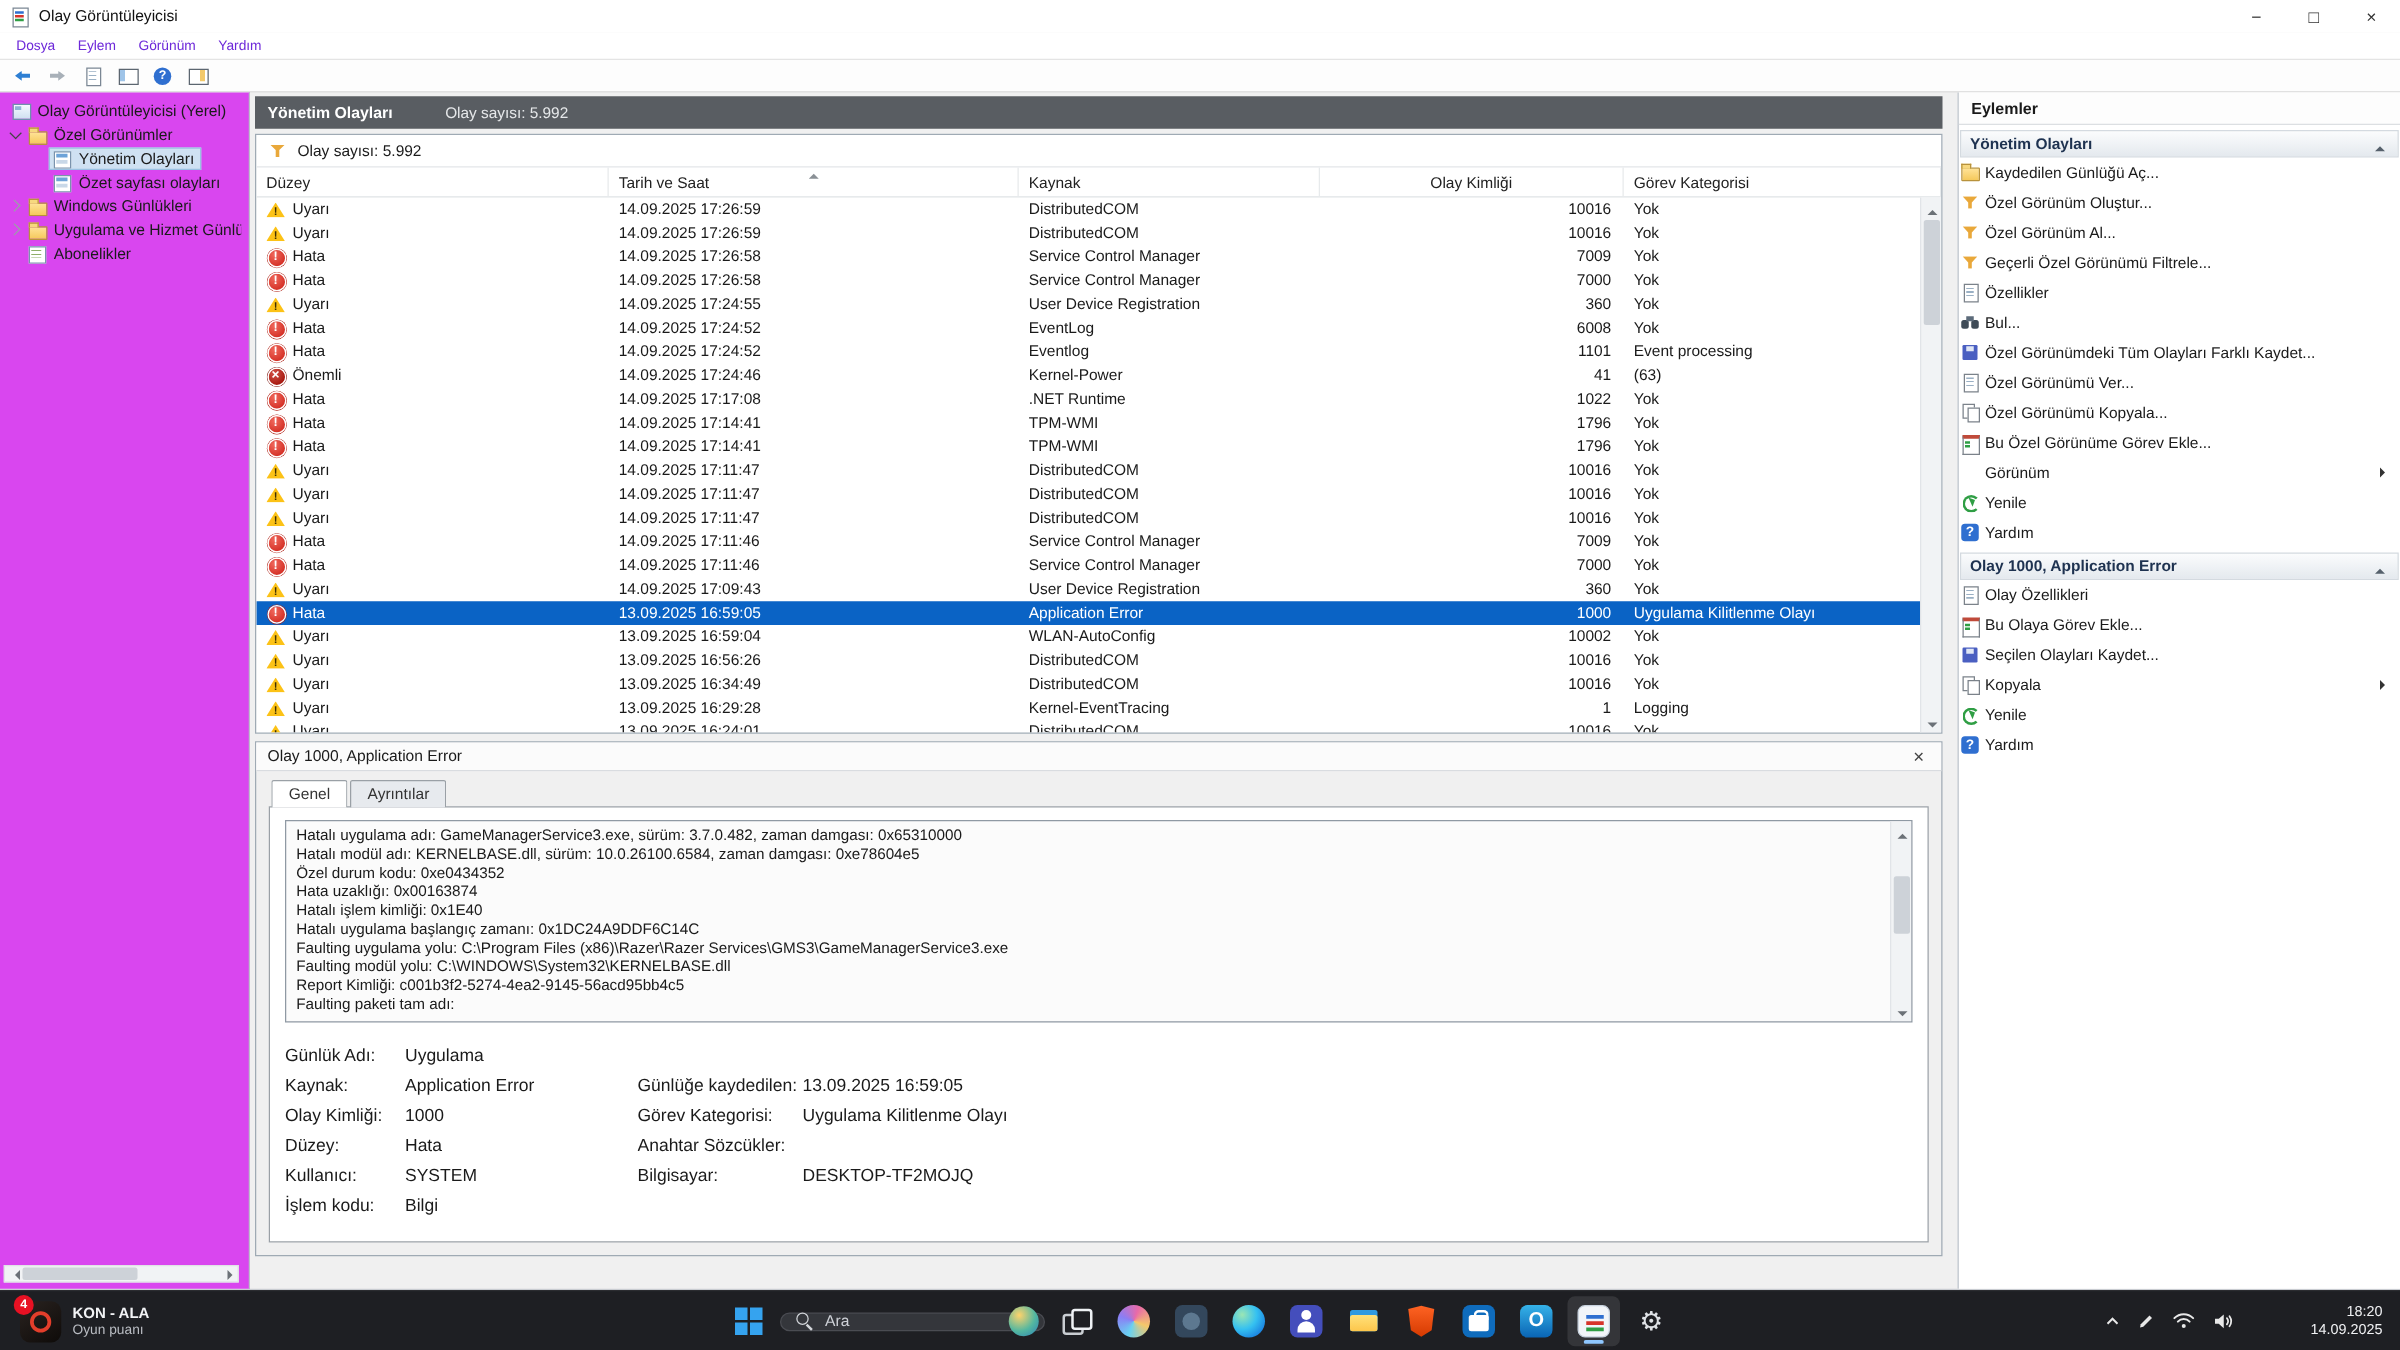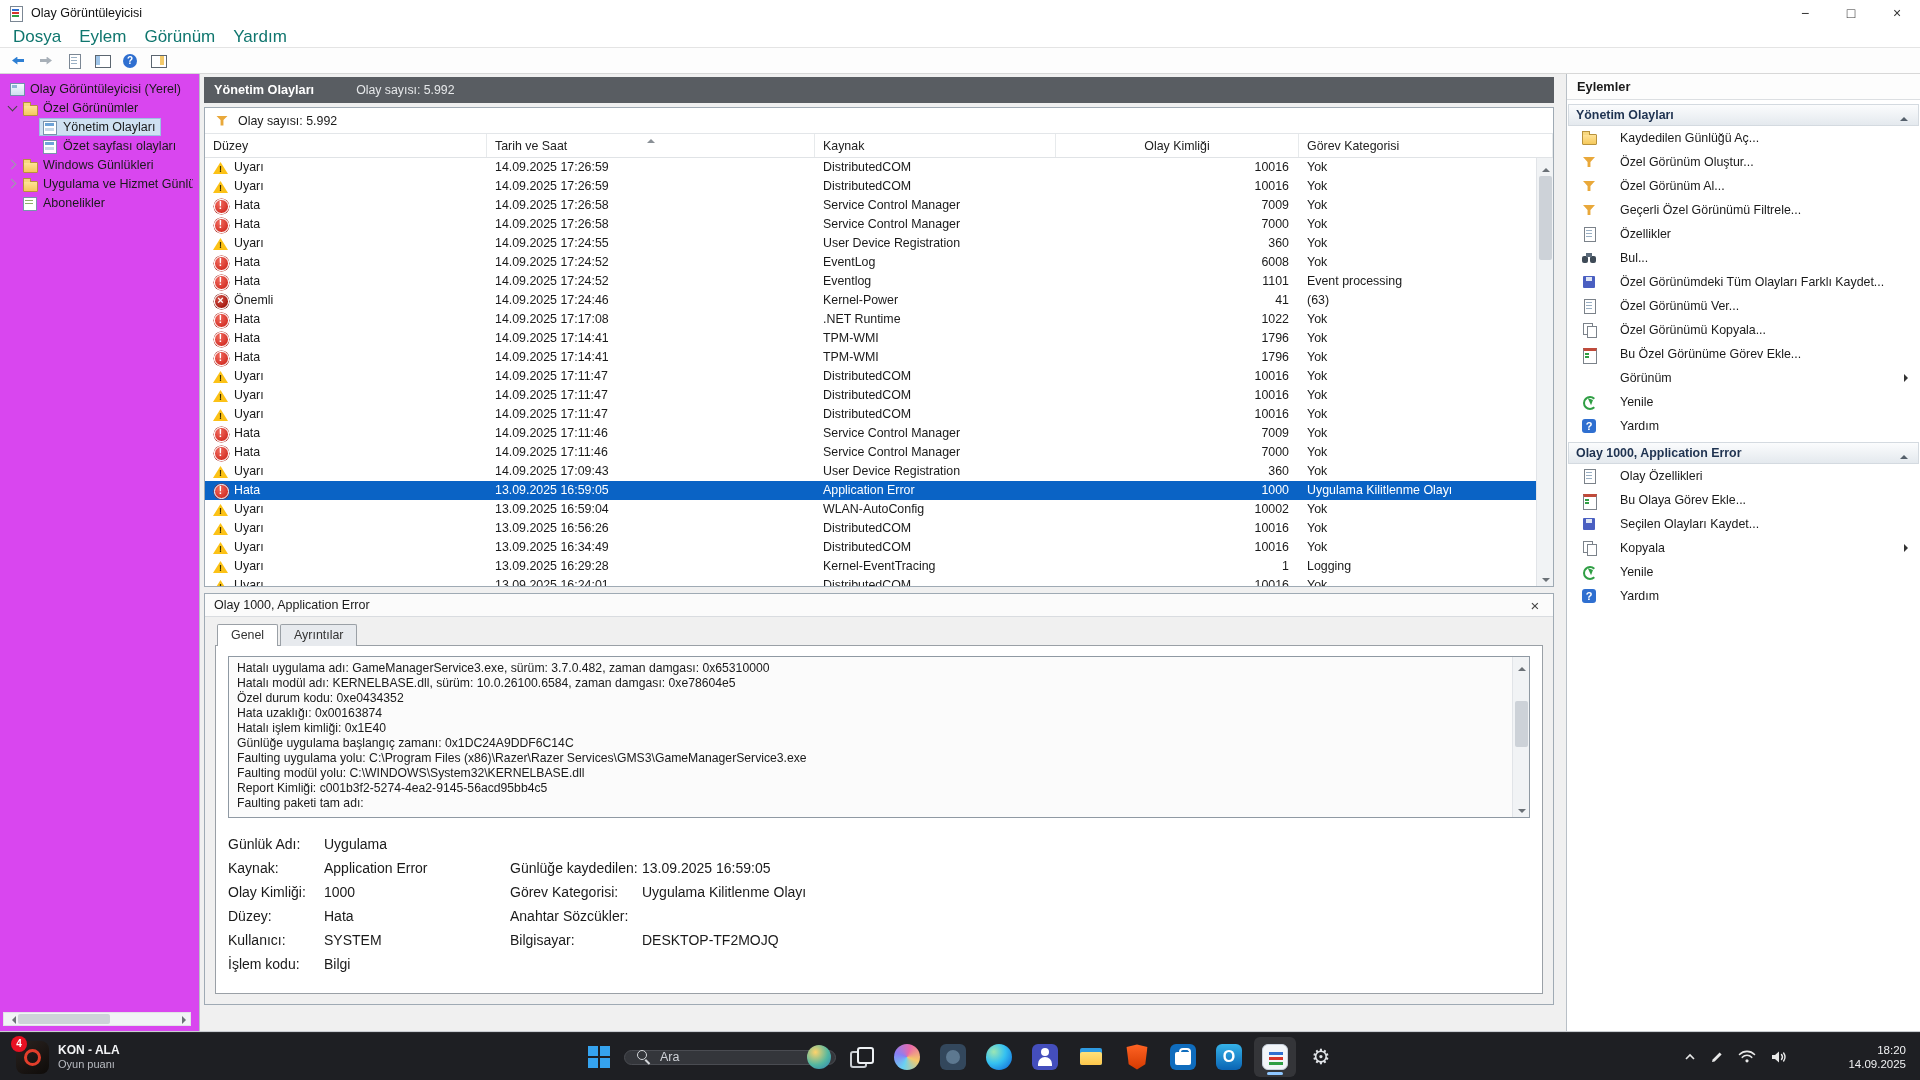--- a/index.html
+++ b/index.html
@@ -11,21 +11,21 @@
   .window{position:absolute;left:0;top:0;right:0;bottom:48px;background:#f0f0f0;display:flex;flex-direction:column;border-bottom:1px solid #c9ccd1;}
   .titlebar{height:26px;background:#fff;display:flex;align-items:center;padding-left:8px;gap:7px;flex:none;}
   .title{font-size:12.5px;color:#111;}
   .win-controls{margin-left:auto;display:flex;height:100%;}
   .win-btn{width:46px;height:100%;display:flex;align-items:center;justify-content:center;font-size:14px;color:#333;cursor:default;}
   .app-ic{width:16px;height:16px;position:relative;flex:none;}
   .app-ic::before{content:"";position:absolute;left:2px;top:1px;width:11px;height:14px;background:#fff;border:1px solid #7b8794;}
   .app-ic::after{content:"";position:absolute;left:4px;top:4px;width:7px;height:2px;background:#2f6fd0;box-shadow:0 3px 0 #d6342a,0 6px 0 #2f9e44;}
 
   .menubar{height:22px;background:#fff;display:flex;align-items:center;padding-left:4px;border-bottom:1px solid #e4e4e4;flex:none;}
-  .menu-item{padding:0 9px;font-size:17px;color:#0f766e;}
+  .menu-item{padding:0 9px;font-size:11px;color:#6d28d9;}
 
   .toolbar{height:26px;background:#fdfdfd;border-bottom:1px solid #d8d8d8;display:flex;align-items:center;gap:3px;padding-left:6px;flex:none;}
   .tb-btn{width:25px;height:22px;display:flex;align-items:center;justify-content:center;border:1px solid transparent;border-radius:2px;}
   .tbi{width:17px;height:16px;position:relative;display:inline-block;}
   .tbi-back::before{content:"";position:absolute;left:2px;top:4px;width:12px;height:8px;background:#2e7fd3;clip-path:polygon(0 50%,45% 0,45% 30%,100% 30%,100% 70%,45% 70%,45% 100%);}
   .tbi-fwd::before{content:"";position:absolute;left:2px;top:4px;width:12px;height:8px;background:#a8b0b8;clip-path:polygon(100% 50%,55% 0,55% 30%,0 30%,0 70%,55% 70%,55% 100%);}
   .tbi-doc::before{content:"";position:absolute;left:3px;top:1px;width:10px;height:13px;background:#fff;border:1px solid #7b8794;}
   .tbi-doc::after{content:"";position:absolute;left:5px;top:4px;width:6px;height:7px;background:repeating-linear-gradient(#9ab0c4 0 1px,transparent 1px 3px);}
   .tbi-tree::before{content:"";position:absolute;left:1px;top:2px;width:14px;height:11px;border:1px solid #5c6670;background:#fff;}
   .tbi-tree::after{content:"";position:absolute;left:2px;top:3px;width:4px;height:9px;background:#9fc4e8;}
@@ -116,21 +116,21 @@
   .fields{margin-top:14px;display:grid;grid-template-columns:96px 186px 132px 1fr;font-size:14px;}
   .fields span{line-height:24px;white-space:nowrap;overflow:hidden;}
 
   
   .actions-panel{width:354px;background:#fff;border-left:1px solid #b9c0c7;display:flex;flex-direction:column;flex:none;overflow:hidden;}
   .actions-title{height:26px;display:flex;align-items:center;padding-left:10px;font-weight:bold;font-size:12.8px;border-bottom:1px solid #dcdfe2;background:#fdfdfd;flex:none;}
   .section{margin-top:4px;}
   .section-header{height:22px;margin:0 1px;background:linear-gradient(#fbfcfd,#e4e9ee);border:1px solid #d4dae0;display:flex;align-items:center;padding:0 7px;font-size:12.4px;color:#1e3250;font-weight:bold;}
   .collapse-ic{margin-left:auto;position:relative;width:14px;height:14px;}
   .collapse-ic::before{content:"";position:absolute;left:3px;top:5px;border:4px solid transparent;border-bottom-color:#55606b;}
-  .action-item{height:24px;display:flex;align-items:center;gap:23px;padding:0 8px 0 14px;font-size:12.4px;color:#1a1a1a;}
+  .action-item{height:24px;display:flex;align-items:center;gap:4px;padding:0 8px 0 1px;font-size:12.4px;color:#1a1a1a;}
   .sub-arrow{display:none;margin-left:auto;position:relative;width:10px;height:10px;}
   .action-item.sub .sub-arrow{display:inline-block;}
   .sub-arrow::before{content:"";position:absolute;left:2px;top:1px;border:4px solid transparent;border-left-color:#333;}
   .ai{width:16px;height:16px;position:relative;flex:none;display:inline-block;}
   .ai-folder::before{content:"";position:absolute;left:1px;top:4px;width:13px;height:9px;background:linear-gradient(#ffe296,#f5c95c);border:1px solid #b8923c;border-radius:1px;}
   .ai-folder::after{content:"";position:absolute;left:1px;top:1px;width:6px;height:3px;background:#f7d87f;border:1px solid #b8923c;border-bottom:none;}
   .ai-funnel::before{content:"";position:absolute;left:2px;top:3px;width:12px;height:10px;background:#e9a83a;clip-path:polygon(0 0,100% 0,62% 50%,62% 100%,38% 100%,38% 50%);}
   .ai-sheet::before{content:"";position:absolute;left:3px;top:1px;width:10px;height:13px;background:#fff;border:1px solid #7b828a;}
   .ai-sheet::after{content:"";position:absolute;left:5px;top:4px;width:6px;height:7px;background:repeating-linear-gradient(#9ab0c4 0 1px,transparent 1px 3px);}
   .ai-find::before{content:"";position:absolute;left:1px;top:6px;width:6px;height:7px;background:#3f4b57;border-radius:2px;box-shadow:8px 0 0 #3f4b57;}
@@ -633,21 +633,21 @@
                   <div class="tline">Hatalı uygulama adı: GameManagerService3.exe, sürüm: 3.7.0.482, zaman damgası: 0x65310000</div>
 
                   <div class="tline">Hatalı modül adı: KERNELBASE.dll, sürüm: 10.0.26100.6584, zaman damgası: 0xe78604e5</div>
 
                   <div class="tline">Özel durum kodu: 0xe0434352</div>
 
                   <div class="tline">Hata uzaklığı: 0x00163874</div>
 
                   <div class="tline">Hatalı işlem kimliği: 0x1E40</div>
 
-                  <div class="tline">Günlüğe uygulama başlangıç zamanı: 0x1DC24A9DDF6C14C</div>
+                  <div class="tline">Hatalı uygulama başlangıç zamanı: 0x1DC24A9DDF6C14C</div>
 
                   <div class="tline">Faulting uygulama yolu: C:\Program Files (x86)\Razer\Razer Services\GMS3\GameManagerService3.exe</div>
 
                   <div class="tline">Faulting modül yolu: C:\WINDOWS\System32\KERNELBASE.dll</div>
 
                   <div class="tline">Report Kimliği: c001b3f2-5274-4ea2-9145-56acd95bb4c5</div>
 
                   <div class="tline">Faulting paketi tam adı:</div>
                 </div>
               <div class="vscroll small">

